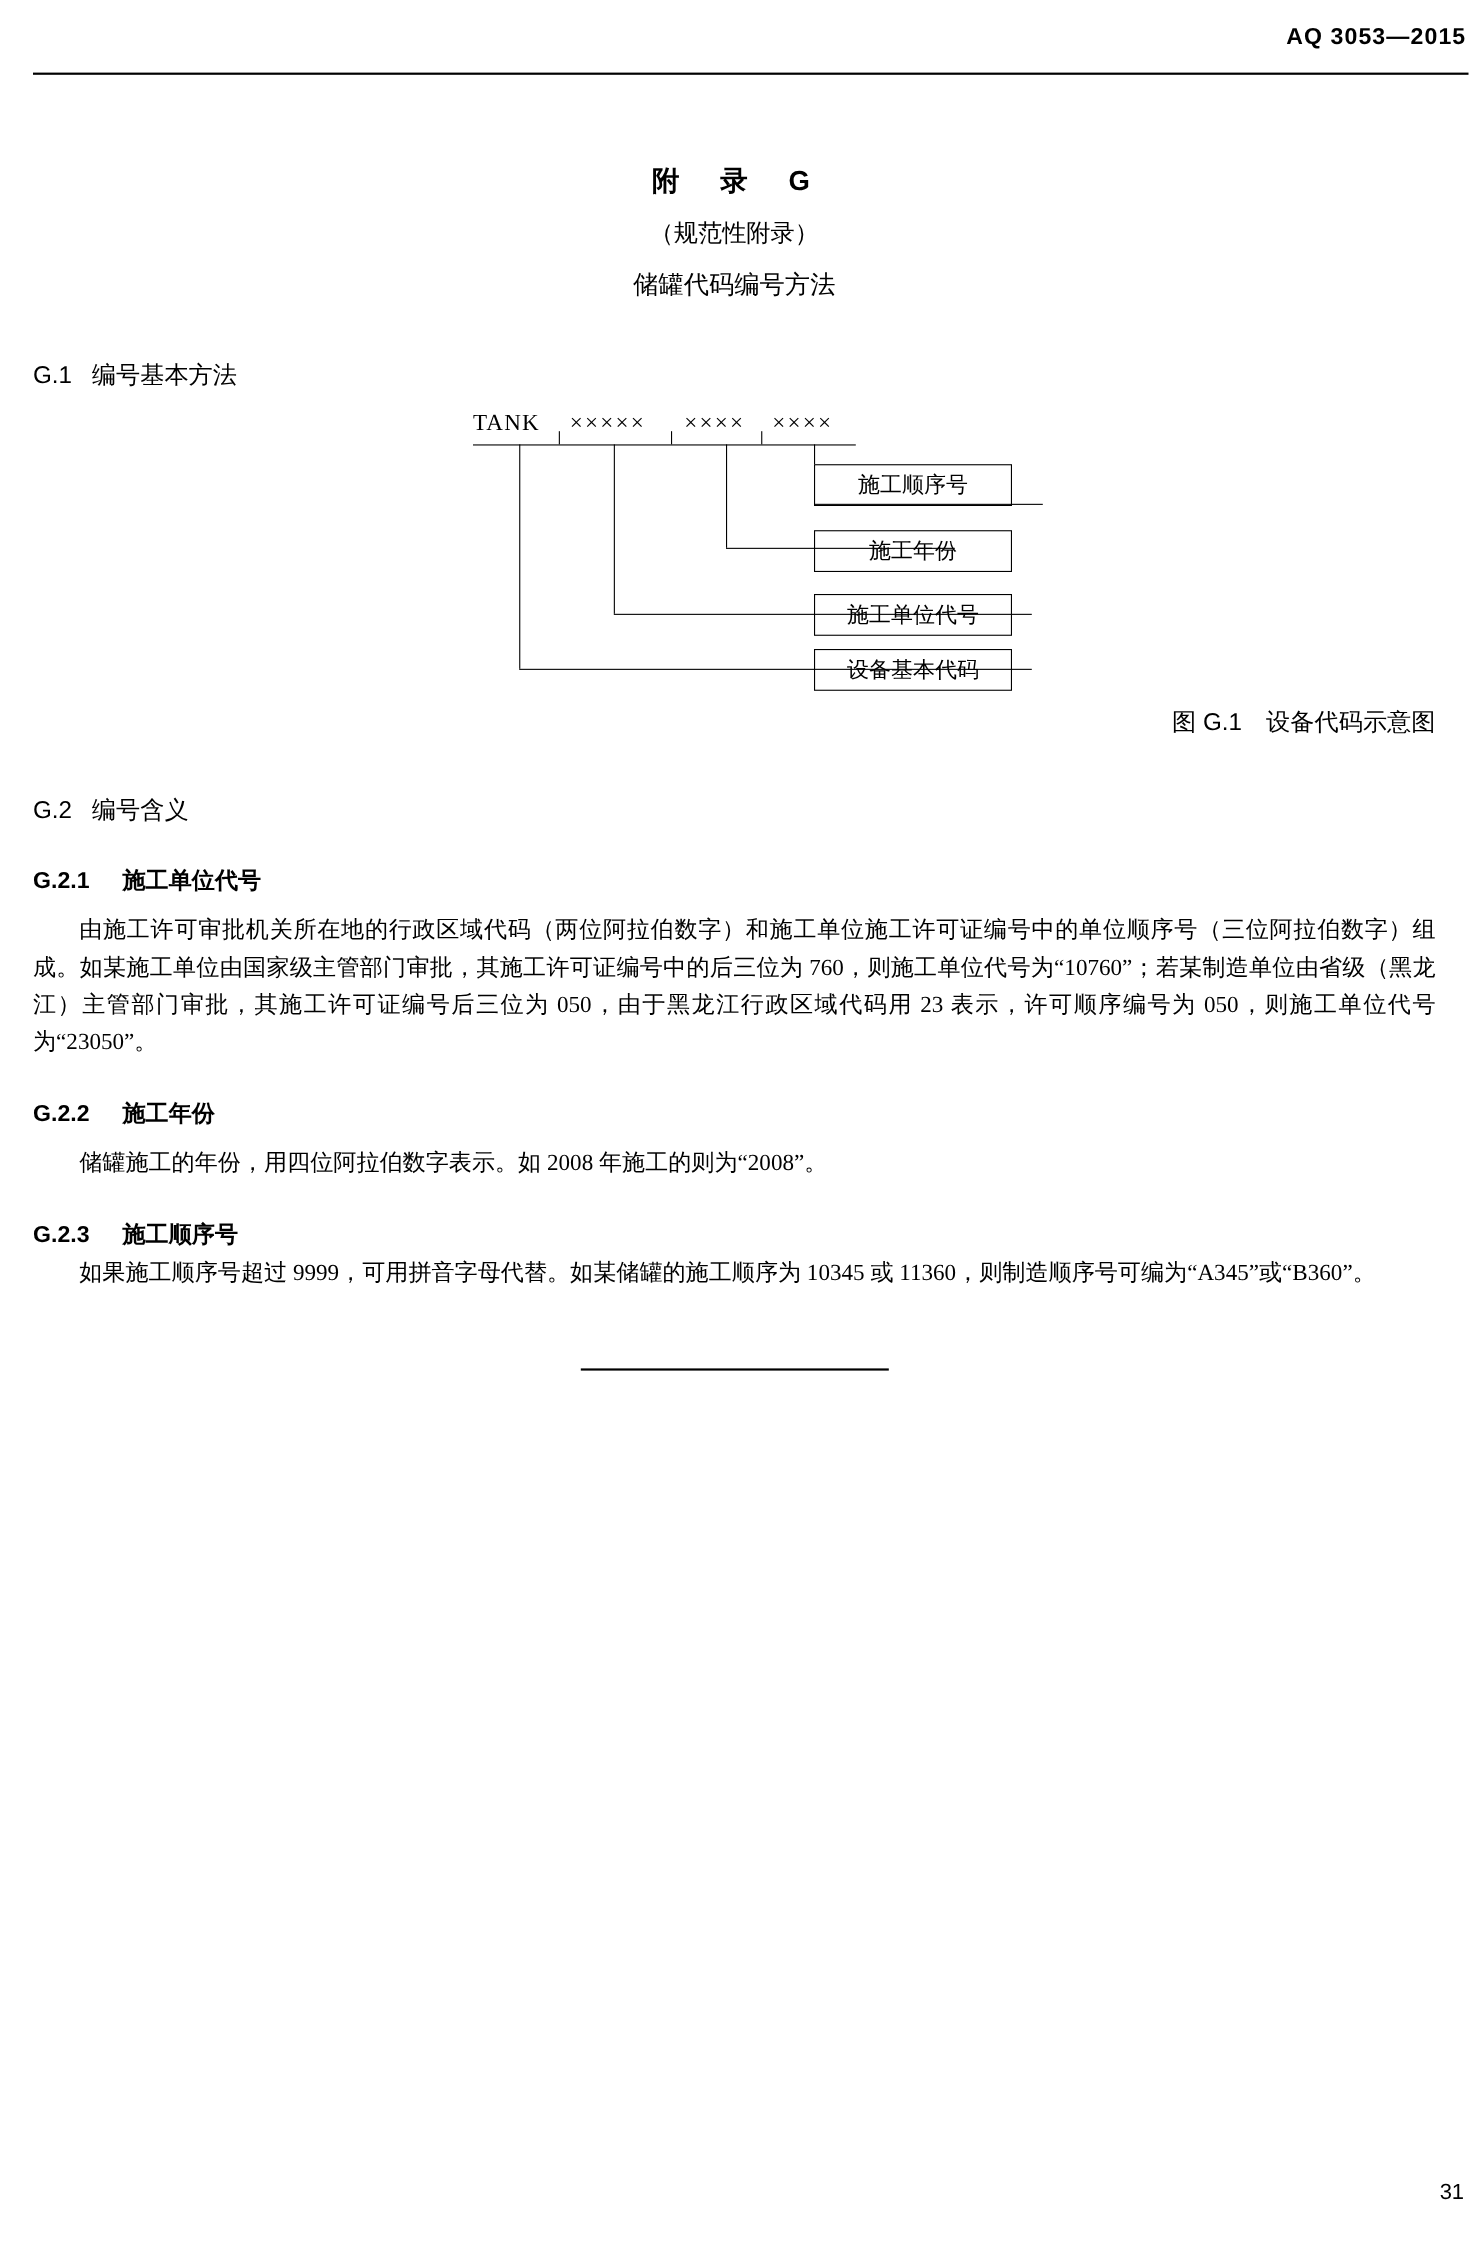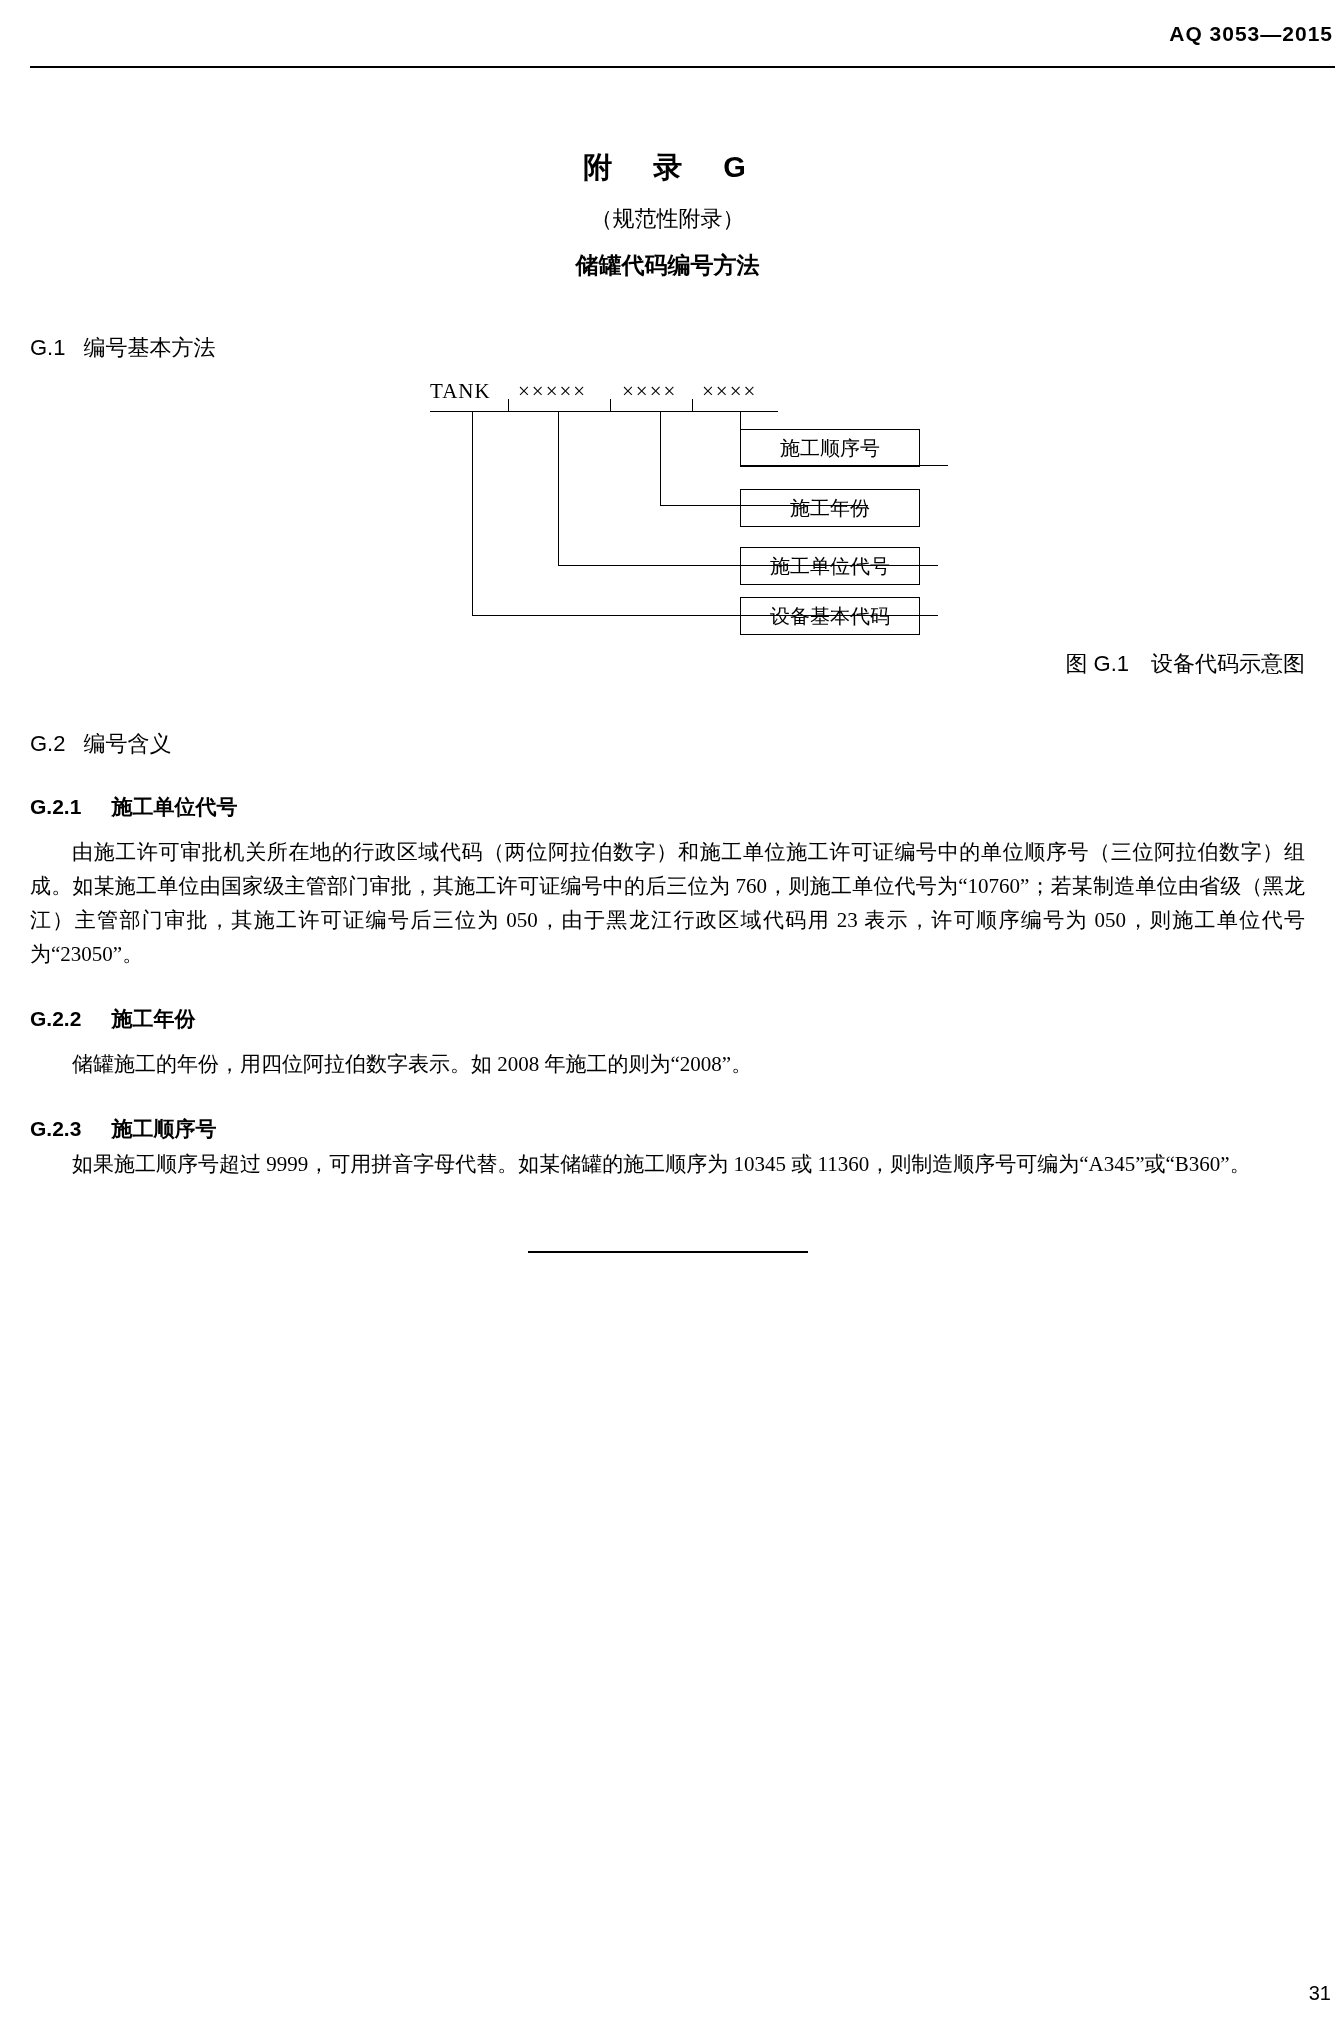--- a/index.html
+++ b/index.html
@@ -46,34 +46,34 @@
     position: absolute;
     left: 30px;
     top: 100px;
     width: 1275px;
   }
 
   .annex-title {
     text-align: center;
     font-family: "Liberation Sans", "DejaVu Sans", sans-serif;
     font-weight: bold;
-    font-size: 29px;
+    font-size: 25px;
     letter-spacing: 6px;
     margin-top: 48px;
   }
   .annex-sub {
     text-align: center;
     font-family: "Liberation Serif", "DejaVu Serif", serif;
     font-size: 22px;
     margin-top: 16px;
   }
   .annex-name {
     text-align: center;
     font-family: "Liberation Sans", "DejaVu Sans", sans-serif;
-    font-weight: bold;
+    font-weight: normal;
     font-size: 23px;
     margin-top: 16px;
   }
 
   .h2 {
     font-family: "Liberation Sans", "DejaVu Sans", sans-serif;
     font-weight: normal;
     font-size: 22px;
     margin-top: 52px;
   }

